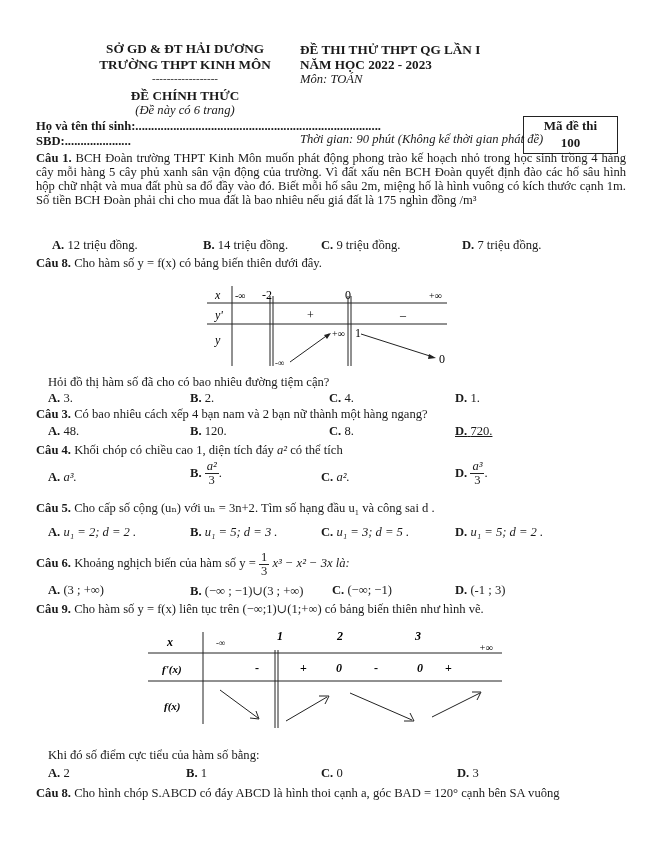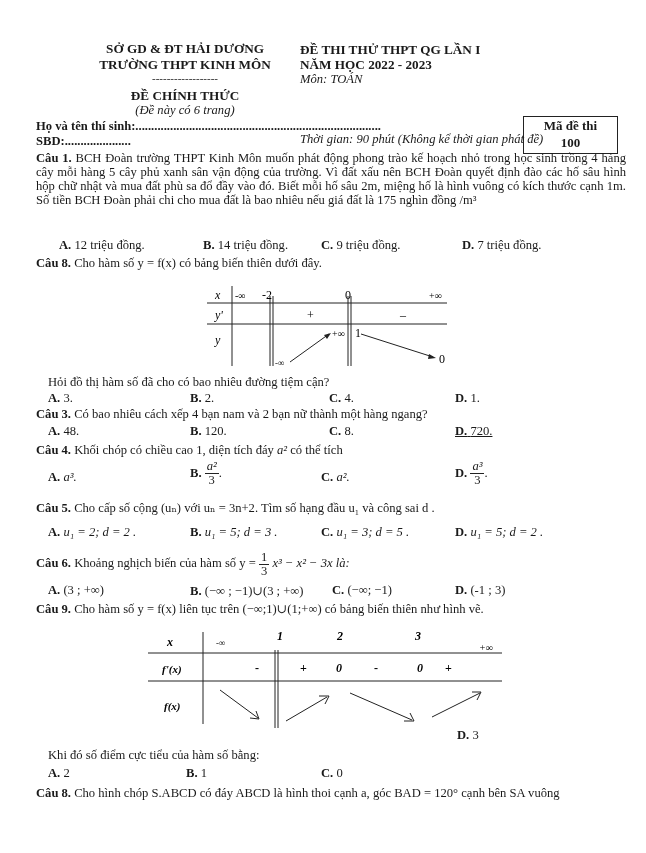--- a/index.html
+++ b/index.html
@@ -40,21 +40,21 @@
 
 <div class="abs code-box">
   <div>Mã đề thi</div>
   <div>100</div>
 </div>
 
 <div class="abs para" style="top:151px;">
   <span class="b">Câu 1.</span>
   <span>BCH Đoàn trường THPT Kinh Môn muốn phát động phong trào kế hoạch nhỏ trong học sinh trồng 4 hàng cây mỗi hàng 5 cây phủ xanh sân vận động của trường. Vì đất xấu nên BCH Đoàn quyết định đào các hố sâu hình hộp chữ nhật và mua đất phù sa đổ đầy vào đó. Biết mỗi hố sâu 2m, miệng hố là hình vuông có kích thước cạnh 1m. Số tiền BCH Đoàn phải chi cho mua đất là bao nhiêu nếu giá đất là 175 nghìn đồng /m³</span>
 </div>
-<div class="opt" style="left:59px; top:238px;text-align:right;"><span class="lbl">A.</span> <span>12 triệu đồng.</span></div>
+<div class="opt" style="left:52px; top:238px;text-align:right;"><span class="lbl">A.</span> <span>12 triệu đồng.</span></div>
 <div class="opt" style="left:203px; top:238px;"><span class="lbl">B.</span> <span>14 triệu đồng.</span></div>
 <div class="opt" style="left:321px; top:238px;"><span class="lbl">C.</span> <span>9 triệu đồng.</span></div>
 <div class="opt" style="left:462px; top:238px;"><span class="lbl">D.</span> <span>7  triệu đồng.</span></div>
 
 <div class="abs" style="left:36px; top:256px;">
   <span class="b">Câu 8.</span>
   <span>Cho hàm số y = f(x) có bảng biến thiên dưới đây.</span>
 </div>
 
 <svg class="abs" style="left:195px; top:284px;" width="265" height="92">
@@ -165,18 +165,18 @@
   <line x1="210" y1="65" x2="272" y2="92" stroke="#222" stroke-width="1"></line>
   <polyline points="264,93 274,93 270,85" fill="none" stroke="#222" stroke-width="1"></polyline>
   <line x1="292" y1="89" x2="340" y2="65" stroke="#222" stroke-width="1"></line>
   <polyline points="332,64 341,64 337,72" fill="none" stroke="#222" stroke-width="1"></polyline>
 </svg>
 
 <div class="abs" style="left:48px; top:748px;">Khi đó số điểm cực tiểu của hàm số bằng:</div>
 <div class="opt" style="left:48px; top:766px;"><span class="lbl">A.</span> <span>2</span></div>
 <div class="opt" style="left:186px; top:766px;"><span class="lbl">B.</span> <span>1</span></div>
 <div class="opt" style="left:321px; top:766px;"><span class="lbl">C.</span> <span>0</span></div>
-<div class="opt" style="left:457px; top:728px;"><span class="lbl">D.</span> <span>3</span></div>
+<div class="opt" style="left:457px; top:766px;"><span class="lbl">D.</span> <span>3</span></div>
 
 <div class="abs" style="left:36px; top:786px;">
   <span class="b">Câu 8.</span>
   <span>Cho hình chóp S.ABCD có đáy ABCD là hình thoi cạnh a, góc BAD = 120° cạnh bên SA vuông</span>
 </div>
 
 </body></html>

